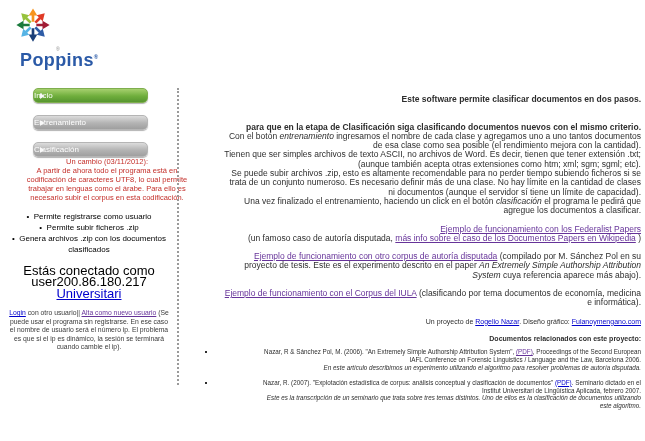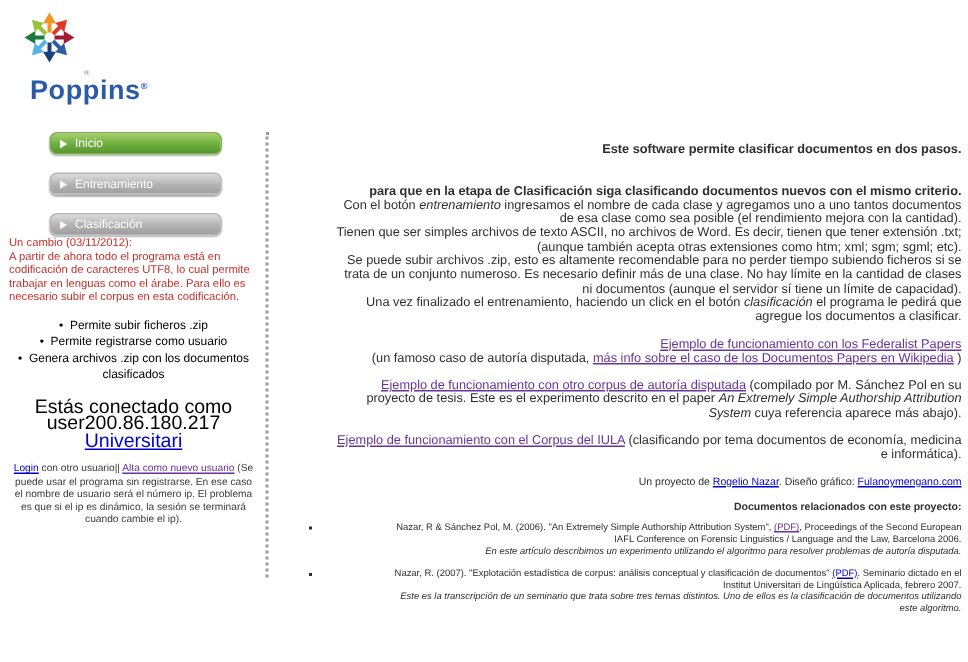--- a/index.html
+++ b/index.html
@@ -15,30 +15,30 @@
   .logo-reg-icon { position:absolute; left:44px; top:40px; font-size:5px; color:#888; }
   .brand { position:absolute; left:8px; top:44px; font-size:18px; font-weight:bold;
            color:#2b5aa7; letter-spacing:.4px; }
   .brand sup { font-size:6px; color:#2b5aa7; }
 
   
   .sidebar { position:absolute; left:0; top:0; width:177px; }
   .nav { position:absolute; left:33px; top:88px; width:116px; }
   .nav-btn { position:relative; width:115px; height:15px; border-radius:5px;
              margin-bottom:12px; display:flex; align-items:center;
-             padding-left:16px; box-sizing:border-box; color:#fff; font-size:8px;
+             box-sizing:border-box; color:#fff; font-size:8px;
              cursor:pointer; box-shadow:0 1px 1px rgba(0,0,0,.3); }
   .nav-btn .tri { position:absolute; left:6px; top:4px; width:0; height:0;
                   border-left:5px solid rgba(255,255,255,.95);
                   border-top:3.5px solid transparent; border-bottom:3.5px solid transparent;
                   filter:drop-shadow(0 0 .5px rgba(0,0,0,.4)); }
   .nav-btn.green { background:linear-gradient(180deg,#a6d06e 0%,#6fae3c 55%,#579630 100%); border:1px solid #7fae4e; }
   .nav-btn.gray  { background:linear-gradient(180deg,#dcdcdc 0%,#b3b3b3 55%,#9f9f9f 100%); border:1px solid #b5b5b5; }
 
-  .notice { position:absolute; left:6px; top:157px; width:164px; text-align:left;
+  .notice { position:absolute; left:25px; top:157px; width:164px; text-align:center;
             color:#c4302b; font-size:7.5px; line-height:9px; }
   .features { position:absolute; left:12px; top:211px; width:154px; margin:0; padding:0;
               list-style:none; font-size:8px; line-height:11px; color:#000; text-align:center; }
   .features li::before { content:"•\00a0\00a0"; }
   .session { position:absolute; left:7px; top:265px; width:164px; text-align:center;
              font-size:13px; line-height:11px; color:#000; }
   .disconnect { color:#0000cc; text-decoration:underline; cursor:pointer; display:inline-block; margin-top:1px; }
   .login-note { position:absolute; left:7px; top:309px; width:164px; text-align:center;
                 font-size:6.8px; line-height:8.6px; color:#3a3a3a; }
 
@@ -96,22 +96,22 @@
       <span>Clasificación</span>
     </div>
   </div>
 
   <div class="notice">
     <div>Un cambio (03/11/2012):</div>
     <div>A partir de ahora todo el programa está en codificación de caracteres UTF8, lo cual permite trabajar en lenguas como el árabe. Para ello es necesario subir el corpus en esta codificación.</div>
   </div>
 
   <ul class="features">
+    <li>Permite registrarse como usuario</li>
     <li>Permite subir ficheros .zip</li>
-    <li>Permite registrarse como usuario</li>
     <li>Genera archivos .zip con los documentos clasificados</li>
   </ul>
 
   <div class="session">
     <div>Estás conectado como</div>
     <div>user200.86.180.217</div>
     <a class="disconnect">Universitari</a>
   </div>
 
   <div class="login-note"><a class="link-blue">Login</a><span> con otro usuario|| </span><a class="link-purple">Alta como nuevo usuario</a><span> (Se puede usar el programa sin registrarse. En ese caso el nombre de usuario será el número ip. El problema es que si el ip es dinámico, la sesión se terminará cuando cambie el ip).</span></div>

